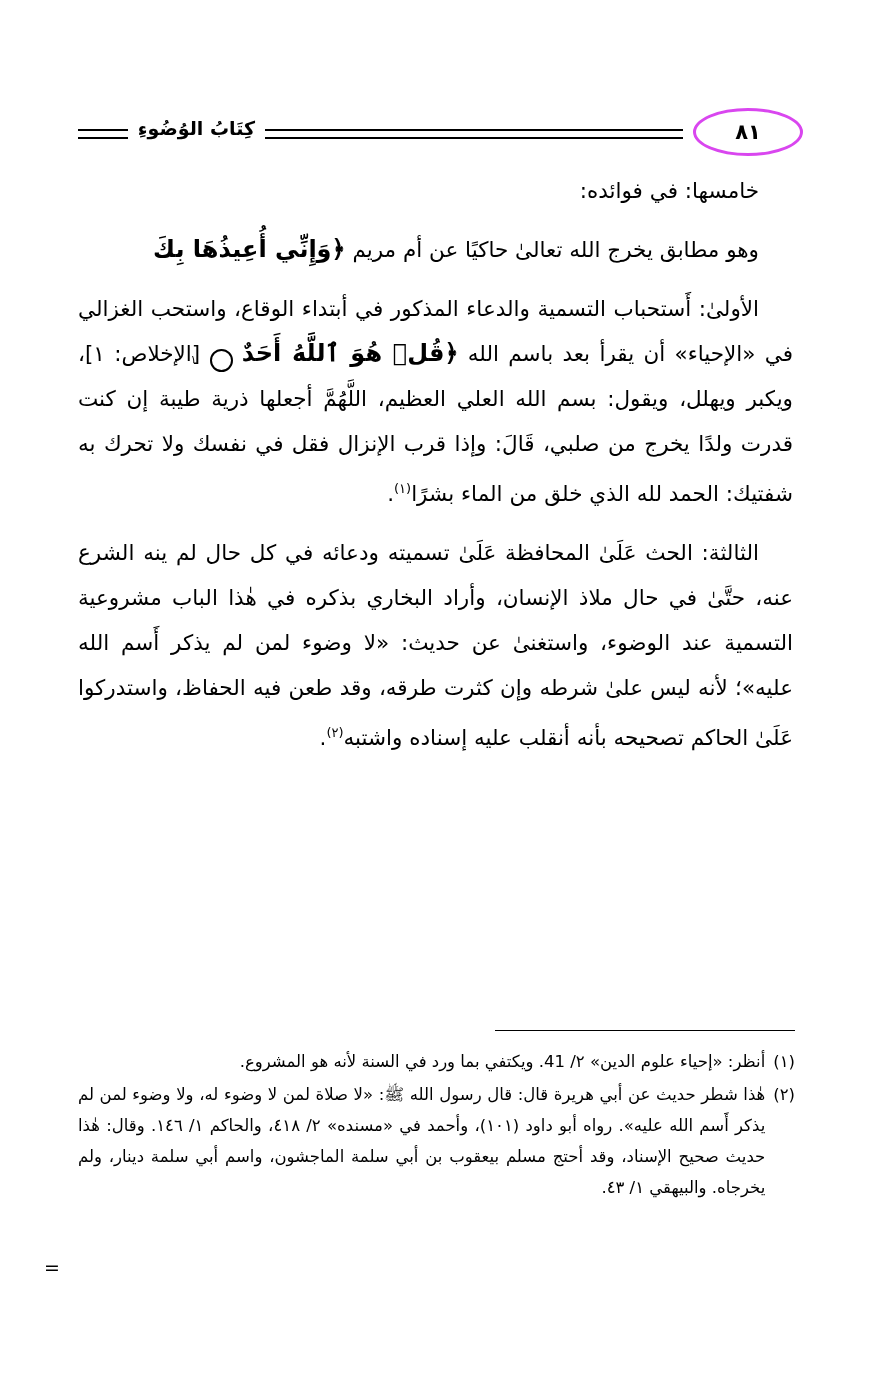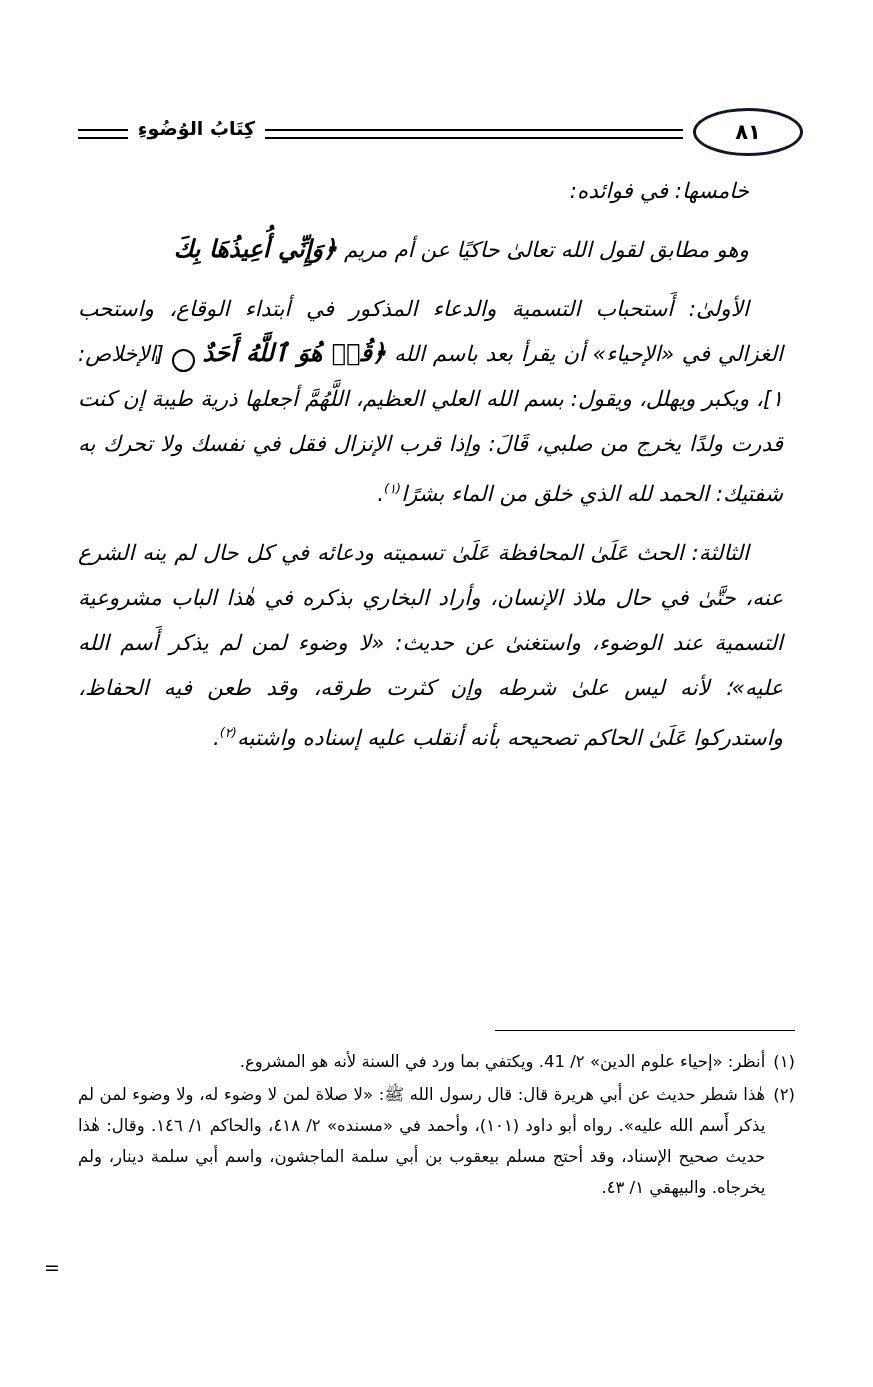--- a/index.html
+++ b/index.html
@@ -49,21 +49,21 @@
     font-weight: bold;
     line-height: 32px;
     white-space: nowrap;
   }
   .page-badge {
     position: absolute;
     top: -4px;
     right: -8px;
     width: 104px;
     height: 42px;
-    border: 3px solid #0f172a;
+    border: 3px solid #d946ef;
     border-radius: 50%;
     background: #fff;
     display: flex;
     align-items: center;
     justify-content: center;
     font-size: 21px;
     font-weight: bold;
   }
   .badge-cap {
     position: absolute;
@@ -79,23 +79,22 @@
     position: absolute;
     top: 168px;
     left: 78px;
     right: 78px;
     direction: rtl;
     text-align: justify;
     font-size: 21.5px;
     line-height: 45px;
   }
   .para {
-    margin: 0 12px 14px 0;
+    margin: 0 2px 14px 0;
     text-indent: 34px;
-    font-style: italic;
   }
   .para.noindent { text-indent: 0; }
   .quran {
     font-weight: bold;
     font-size: 24px;
   }
   .ornament {
     display: inline-block;
     width: 19px;
     height: 19px;
@@ -162,21 +161,21 @@
     <div class="page-badge">٨١</div>
   </div>
 
   <div class="body">
 
     <p class="para">
       <span>خامسها: في فوائده:</span>
     </p>
 
     <p class="para">
-      <span>وهو مطابق لقول الله تعالىٰ حاكيًا عن أم مريم</span>
+      <span>وهو مطابق يخرج الله تعالىٰ حاكيًا عن أم مريم</span>
       <span class="quran">﴿وَإِنِّي أُعِيذُهَا بِكَ</span>
     </p>
 
 
     <p class="para">
       <span>الأولىٰ: أَستحباب التسمية والدعاء المذكور في أبتداء الوقاع، واستحب الغزالي في «الإحياء» أن يقرأ بعد باسم الله</span>
       <span class="quran">﴿قُلۡ هُوَ ٱللَّهُ أَحَدٌ</span>
       <span class="ornament">١</span>
       <span>[الإخلاص: ١]، ويكبر ويهلل، ويقول: بسم الله العلي العظيم، اللَّهُمَّ أجعلها ذرية طيبة إن كنت قدرت ولدًا يخرج من صلبي، قَالَ: وإذا قرب الإنزال فقل في نفسك ولا تحرك به شفتيك: الحمد لله الذي خلق من الماء بشرًا</span><sup class="fn">(١)</sup>.
     </p>

